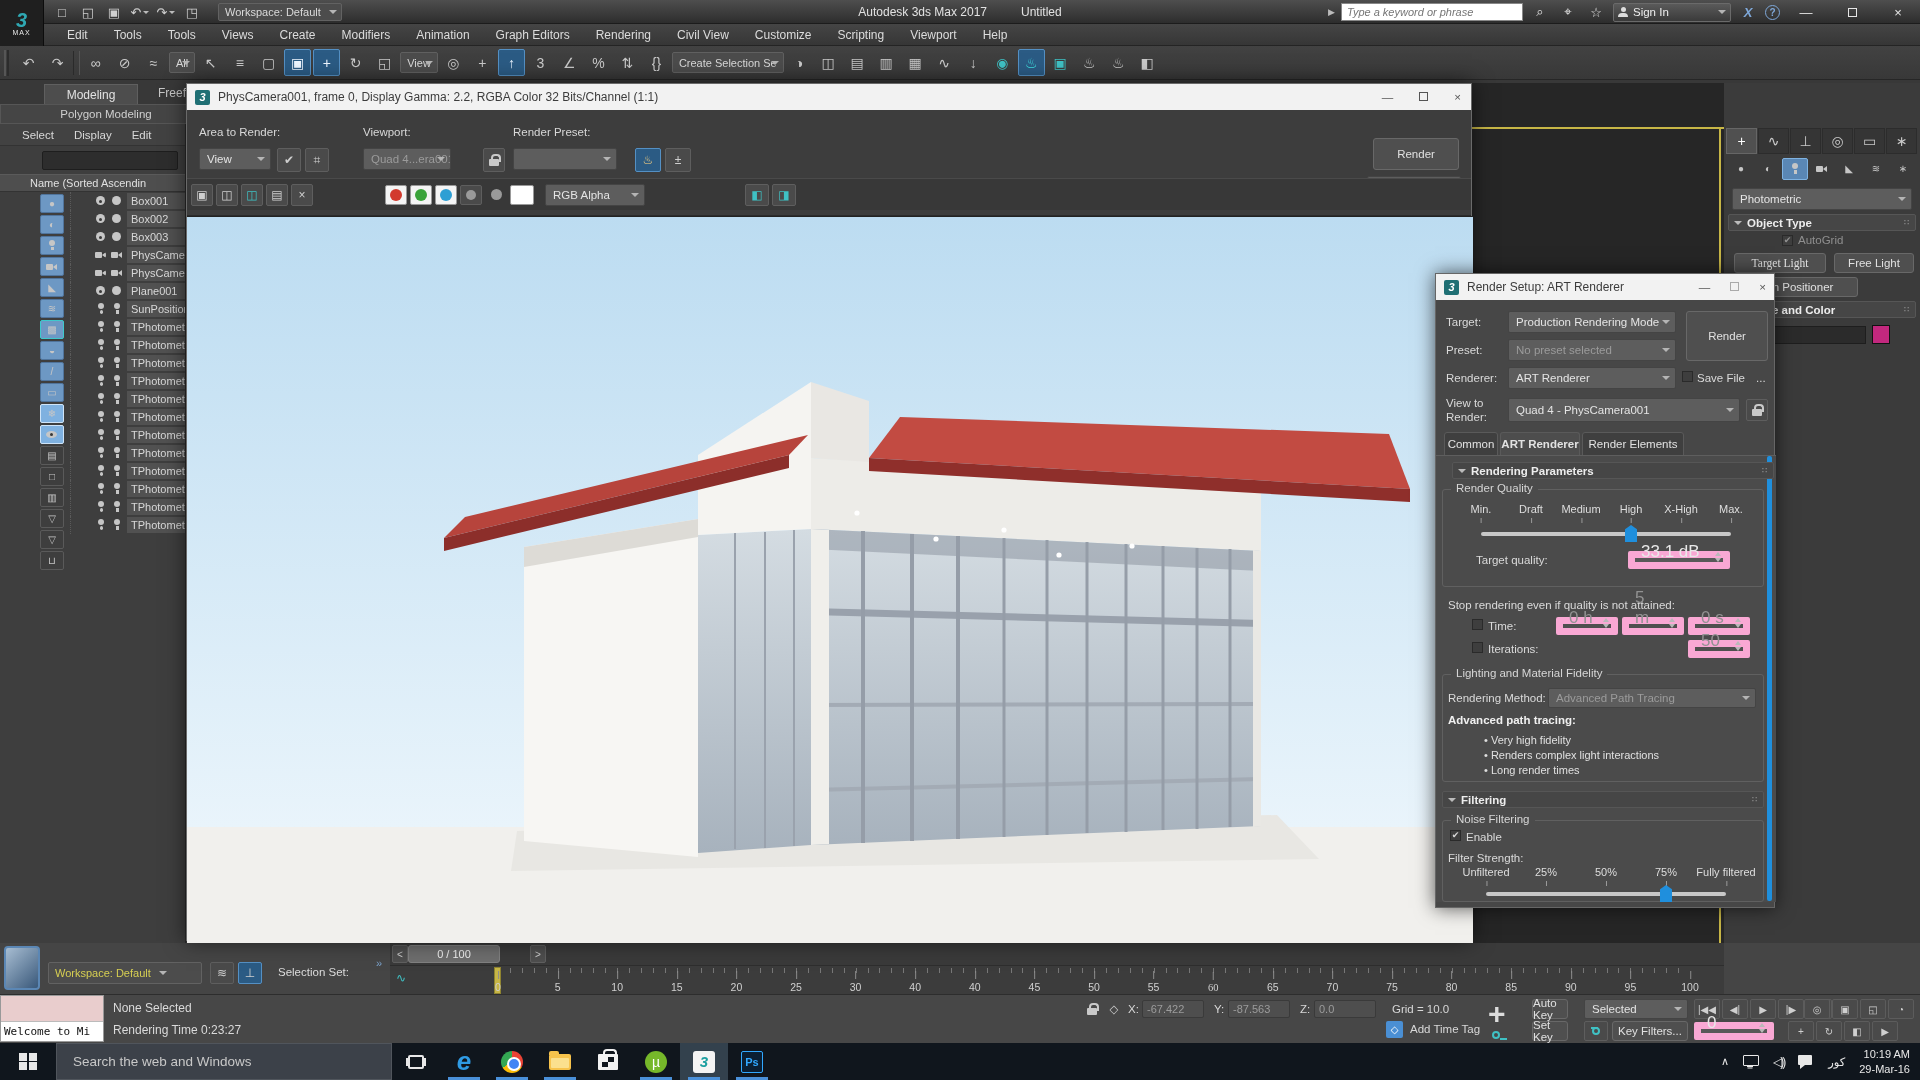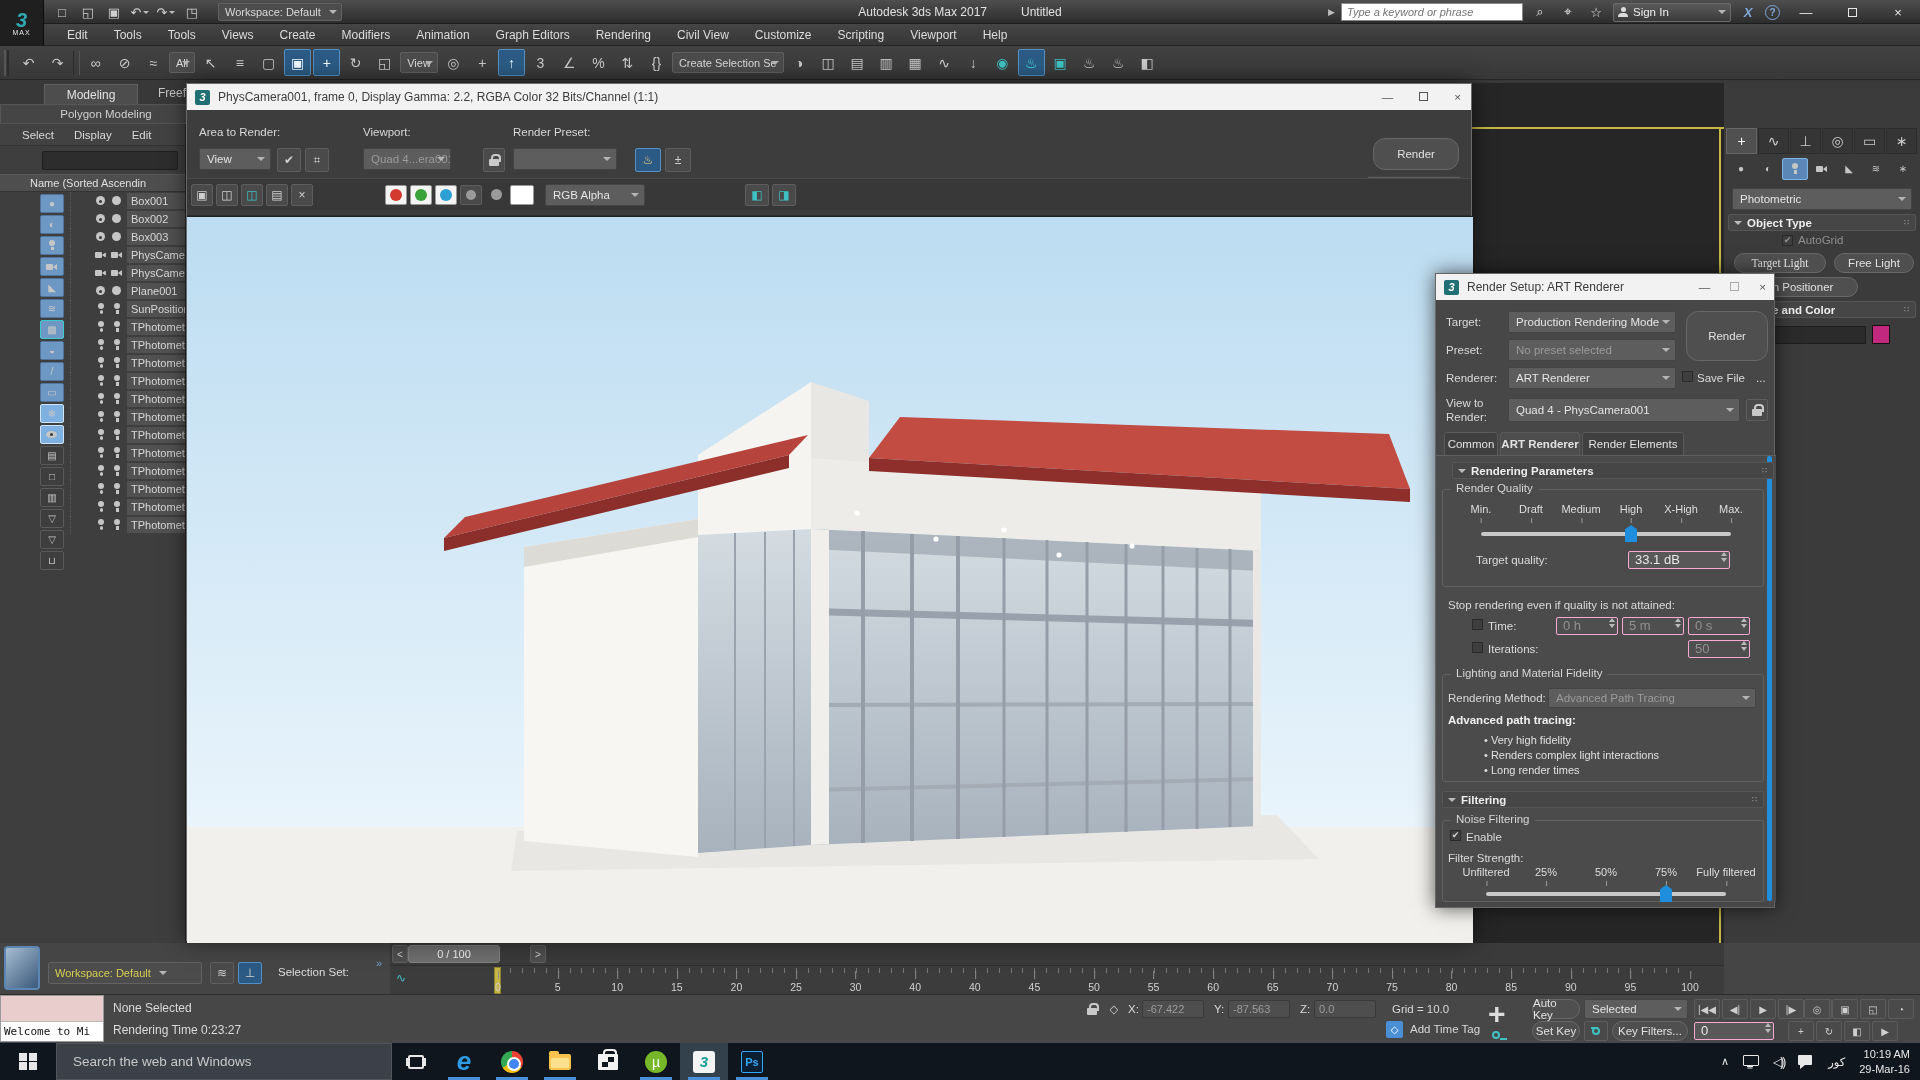--- a/index.html
+++ b/index.html
@@ -113,21 +113,21 @@
   #cp-subtabs { position:absolute; left:4px; top:75px; height:24px; display:flex; gap:1px;}
   .cps { width:26px; height:22px; display:flex; align-items:center; justify-content:center; color:#c9c9c9; font-size:12px; border-radius:2px;}
   .cps.active { background:#5a87b5; border:1px solid #7fb3e2; color:#fff;}
   #cp-cat { position:absolute; left:8px; top:105px; width:180px;}
   .rollout { position:absolute; height:17px; background:#464646; border:1px solid #565656; border-radius:2px;
     display:flex; align-items:center; padding:0 5px; font-weight:bold; font-size:11.5px; color:#ededed; gap:5px;}
   .rollout .ra { width:0;height:0;border-left:4px solid transparent;border-right:4px solid transparent;border-top:4px solid #bbb;}
   .rollout .grip { margin-left:auto; color:#8b8b8b; font-size:8px; letter-spacing:1px;}
   #cp-objtype { left:4px; top:131px; width:188px;}
   #cp-autogrid { position:absolute; left:58px; top:151px; display:flex; gap:5px; align-items:center; color:#8f8f8f;}
-  .btn { background:#4f4f4f; border:1px solid #686868; border-radius:12px; color:#e0e0e0;
+  .btn { background:#4f4f4f; border:1px solid #686868; border-radius:3px; color:#e0e0e0;
     display:flex; align-items:center; justify-content:center; font-size:11.5px;}
   #cp-target { position:absolute; left:10px; top:170px; width:92px; height:20px;font-family:Liberation Serif, serif;}
   #cp-free { position:absolute; left:110px; top:170px; width:80px; height:20px;}
   #cp-sun { position:absolute; left:10px; top:194px; width:124px; height:20px;}
   #cp-namecolor { left:4px; top:218px; width:188px;}
   #cp-namefield { position:absolute; left:10px; top:243px; width:132px; height:18px; background:#2b2b2b; border:1px solid #1e1e1e;}
   #cp-swatch { position:absolute; left:148px; top:242px; width:18px; height:19px; background:var(--swatch-pink); border:1px solid #111;}
 
   
   .cb { width:11px; height:11px; background:#3e3e3e; border:1px solid #2a2a2a; display:inline-flex; align-items:center; justify-content:center; color:#d5d5d5; font-size:9px; flex:none;}
@@ -180,22 +180,22 @@
   #dlg-params { position:absolute; left:0; top:181px; width:340px; height:447px; background:#4b4b4b; border-top:1px solid #5e5e5e;}
   #dlg-scroll { position:absolute; right:2px; top:182px; width:5px; height:445px; background:var(--slider-blue); border-radius:2px;}
   .group { position:absolute; border:1px solid #606060; border-radius:3px;}
   .group .glab { position:absolute; left:8px; top:-8px; background:#4b4b4b; padding:0 5px; font-size:11.5px; color:#d6d6d6; white-space:nowrap;}
   .slabels { position:absolute; }
   .slabel { position:absolute; transform:translateX(-50%); font-size:11px; color:#dedede; white-space:nowrap;}
   .slabel::after { content:''; position:absolute; left:50%; top:15px; width:1px; height:5px; background:#9a9a9a;}
   .track { position:absolute; height:4px; background:#c8c8c8; border-radius:2px;}
   .shandle { position:absolute; width:12px; height:17px; background:var(--slider-blue);
     clip-path:polygon(50% 0,100% 25%,100% 100%,0 100%,0 25%); }
-  .spin { position:absolute; height:18px; background:#585858; border:1px solid #f9a8d4; border-radius:2px;
-    display:flex; align-items:flex-start; padding:0 16px 0 6px; font-size:13px; color:#e8e8e8;}
+  .spin { position:absolute; height:18px; background:#585858; border:7px solid #f9a8d4; border-radius:2px;
+    display:flex; align-items:flex-end; padding:0 16px 0 6px; font-size:17px; color:#e8e8e8;}
   .spin.gray { color:#929292; background:#4f4f4f;}
   .spin .arr { position:absolute; right:2px; display:flex; flex-direction:column; gap:2px;}
   .spin .arr i { width:0; height:0; border-left:3.5px solid transparent; border-right:3.5px solid transparent; display:block;}
   .spin .arr i.up { border-bottom:4px solid #b9b9b9;}
   .spin .arr i.dn { border-top:4px solid #b9b9b9;}
   .bullet { position:absolute; font-size:11px; color:#e0e0e0;}
   .bullet::before { content:'• '; }
 
   
   #bottombar { position:absolute; left:0; top:943px; width:1920px; height:51px; background:#454545; z-index:20;}
@@ -227,21 +227,21 @@
     font-family:"DejaVu Sans Mono",monospace; font-size:11px; color:#111; white-space:nowrap; overflow:hidden;}
   #none-sel { position:absolute; left:113px; top:6px; font-size:12px; color:#dadada;}
   #rtime { position:absolute; left:113px; top:28px; font-size:12px; color:#dadada;}
   .sico { position:absolute; width:20px; height:20px; display:flex; align-items:center; justify-content:center; color:#c9c9c9;}
   .numf { position:absolute; height:18px; background:#4e4e4e; border:1px solid #3a3a3a; border-radius:2px;
     color:#9c9c9c; font-size:11px; display:flex; align-items:center; padding:0 4px;}
   .slab { position:absolute; font-size:11.5px; color:#d8d8d8;}
   #plusbtn { position:absolute; left:1488px; top:2px; width:40px; height:44px; font-size:30px; color:#dcdcdc; font-weight:bold;}
   #keymini { position:absolute; left:4px; bottom:2px; width:8px; height:8px; border:2px solid #3fc1c4; border-radius:50%;}
   #keymini::after { content:''; position:absolute; left:6px; top:5px; width:7px; height:2px; background:#3fc1c4;}
-  .skbtn { position:absolute; width:48px; height:20px;}
+  .skbtn { position:absolute; width:36px; height:20px;}
   .play { display:flex; align-items:center; justify-content:center; color:#cfcfcf; font-size:10px;
     width:26px; height:20px; background:#4a4a4a; border:1px solid #5c5c5c; border-radius:2px;}
   #playrow { position:absolute; left:1694px; top:4px; display:flex; gap:2px;}
   #navrow1 { position:absolute; left:1804px; top:4px; display:flex; gap:2px;}
   #navrow2 { position:absolute; left:1694px; top:26px; display:flex; gap:2px; align-items:center;}
   #cubeico { position:absolute; left:1386px; top:26px; width:17px; height:17px; background:#4a8fd4; border-radius:2px;
     color:#fff; display:flex; align-items:center; justify-content:center; font-size:10px;}
 
   
   #taskbar { position:absolute; left:0; top:1043px; width:1920px; height:37px; background:var(--taskbar-bg); z-index:50;}
@@ -1056,21 +1056,21 @@
           <span class="rlab2" style="left: 10%;">10</span>
           <span class="rlab2" style="left: 15%;">15</span>
           <span class="rlab2" style="left: 20%;">20</span>
           <span class="rlab2" style="left: 25%;">25</span>
           <span class="rlab2" style="left: 30%;">30</span>
           <span class="rlab2" style="left: 35%;">40</span>
           <span class="rlab2" style="left: 40%;">40</span>
           <span class="rlab2" style="left: 45%;">45</span>
           <span class="rlab2" style="left: 50%;">50</span>
           <span class="rlab2" style="left: 55%;">55</span>
-          <span class="rlab2" style="left: 60%;">60</span>
+          <span class="rlab2" style="left: 60%; font-family: Liberation Serif, serif;">60</span>
           <span class="rlab2" style="left: 65%;">65</span>
           <span class="rlab2" style="left: 70%;">70</span>
           <span class="rlab2" style="left: 75%;">75</span>
           <span class="rlab2" style="left: 80%;">80</span>
           <span class="rlab2" style="left: 85%;">85</span>
           <span class="rlab2" style="left: 90%;">90</span>
           <span class="rlab2" style="left: 95%;">95</span>
           <span class="rlab2" style="left: 100%;">100</span>
         </div>
     </div>

